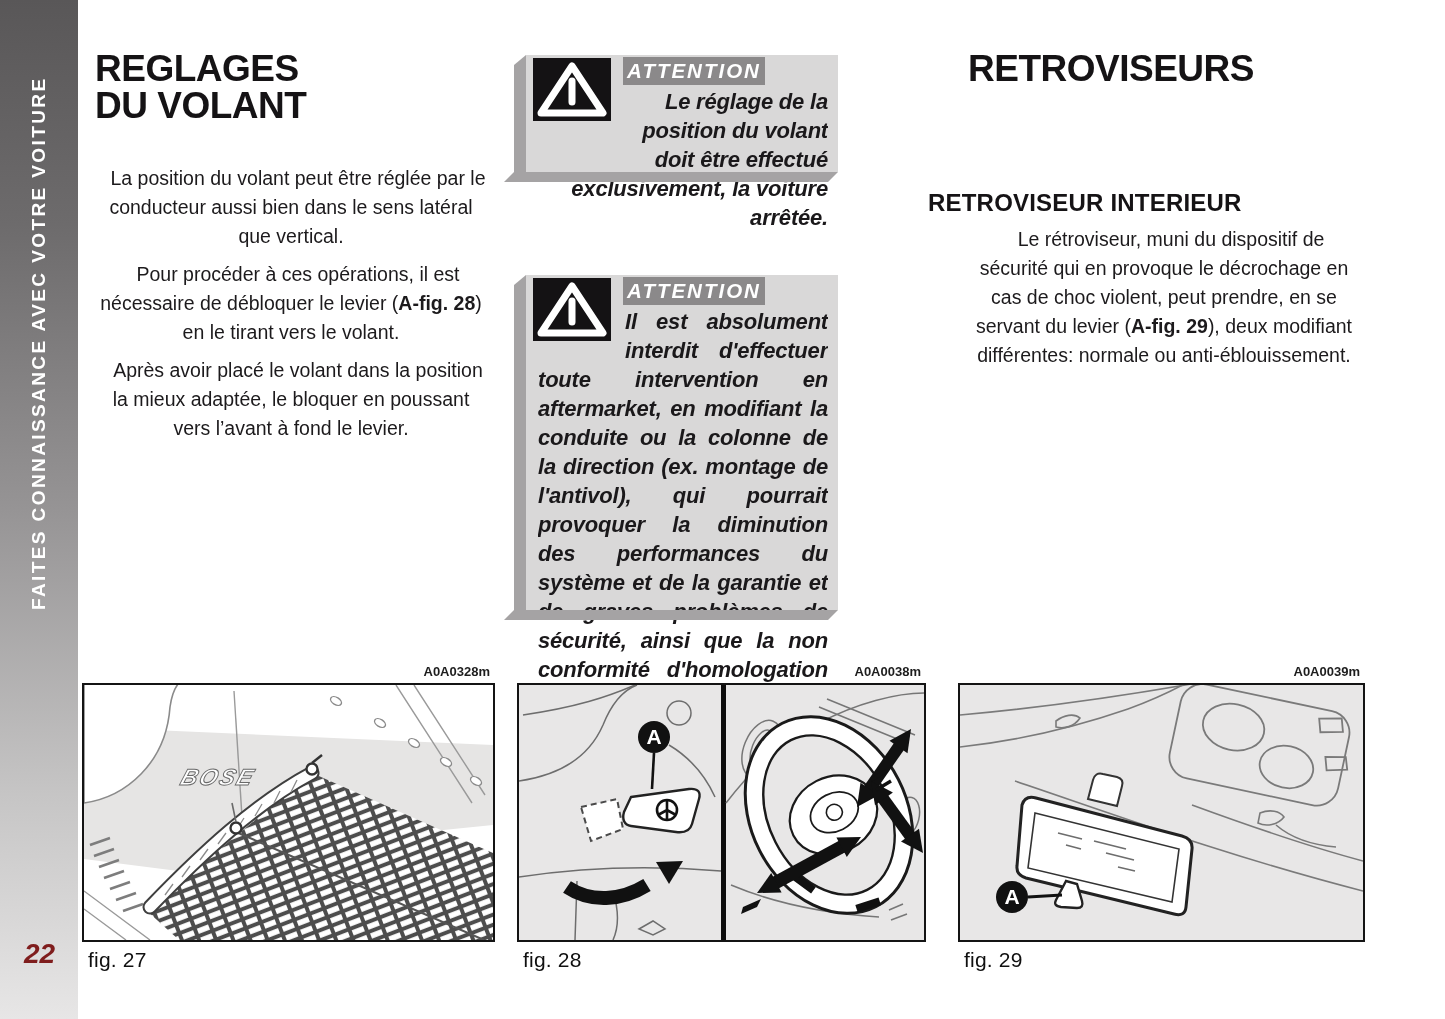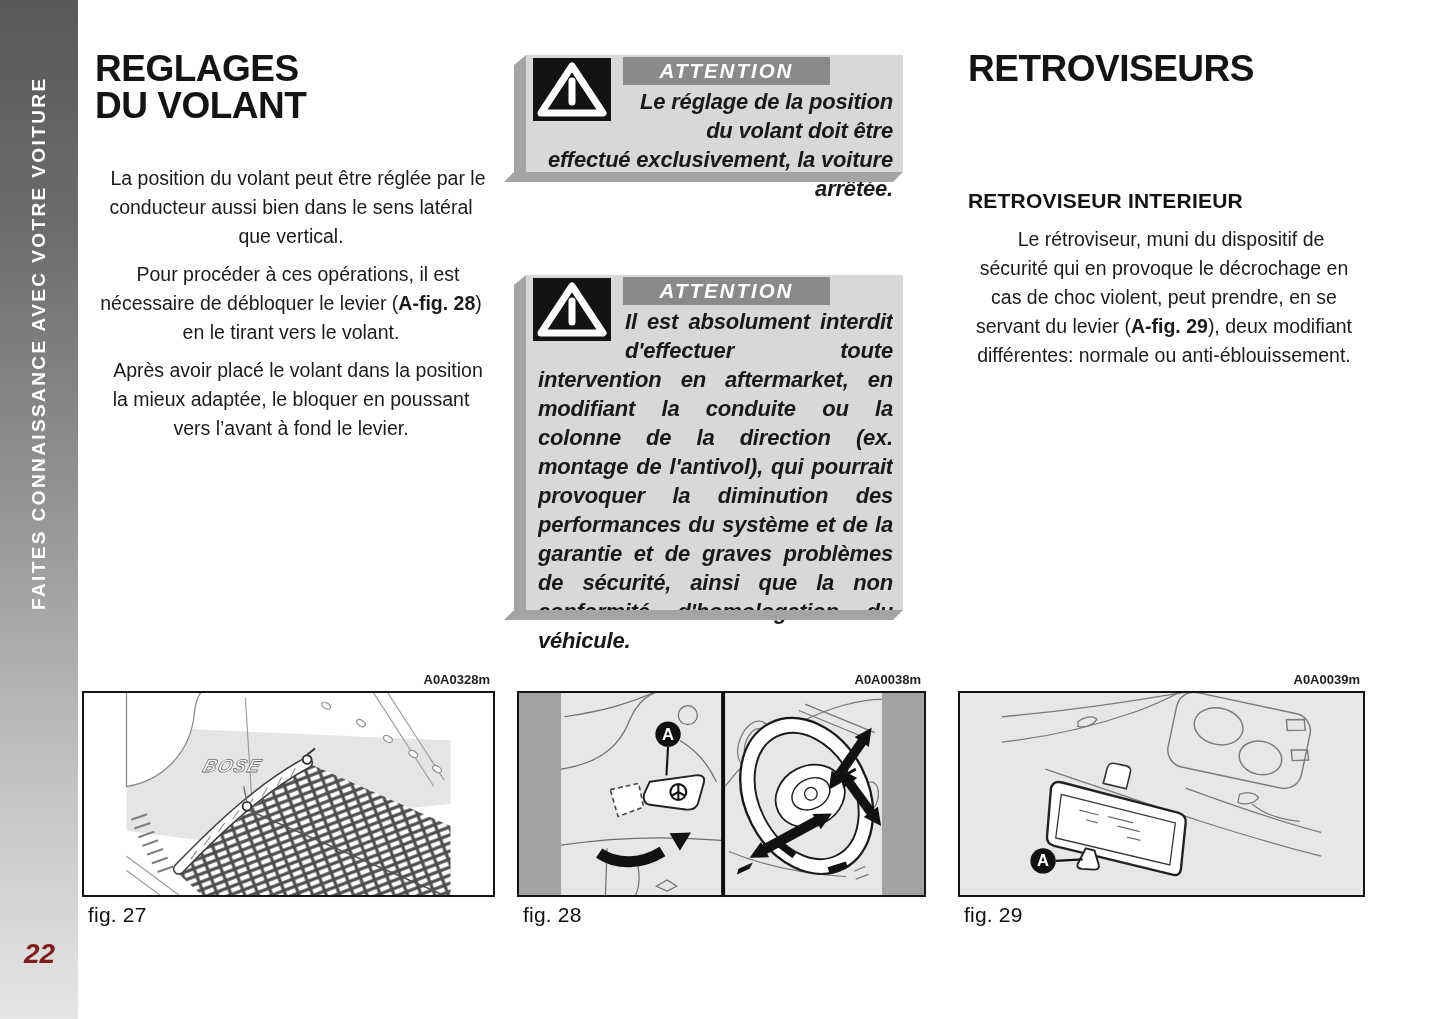--- a/index.html
+++ b/index.html
@@ -27,27 +27,27 @@
   .col-title{
     position:absolute;font-size:37px;line-height:37px;font-weight:900;
     letter-spacing:-0.5px;color:#151315;
   }
   #left-title{left:95px;top:50px;}
   #right-title{left:968px;top:50px;}
   .body-col{position:absolute;width:392px;font-size:19.5px;line-height:29px;text-align:center;}
   #left-body{left:95px;top:164px;}
   .body-col p{margin:0 0 9px 0;text-indent:14px;}
   .subtitle{
-    position:absolute;left:968px;top:189px;font-size:21px;font-weight:900;
+    position:absolute;left:928px;top:189px;font-size:24px;font-weight:900;
     letter-spacing:0.2px;color:#151315;
   }
   #right-body{left:968px;top:225px;}
   
   .wbox{
-    position:absolute;left:526px;width:377px;background:#d9d8d8;
+    position:absolute;left:526px;width:312px;background:#d9d8d8;
     overflow:visible;
   }
   #wbox1{top:55px;height:117px;}
   #wbox2{top:275px;height:335px;}
   .wbox::before{ 
     content:"";position:absolute;left:-12px;top:0;width:12px;height:100%;
     background:#a5a3a4;transform:skewY(-40deg);transform-origin:100% 0;
   }
   .wbox::after{ 
     content:"";position:absolute;left:-12px;right:0;bottom:-10px;height:10px;
@@ -64,22 +64,22 @@
   }
   .wbox-text{
     margin:2px 10px 0 12px;font-size:22px;font-weight:bold;font-style:italic;
     line-height:29px;color:#1a181a;letter-spacing:-0.2px;overflow:hidden;
   }
   .wbox-text .icon-spacer{float:left;width:87px;height:56px;}
   #wbox1 .wbox-text{text-align:right;}
   #wbox2 .wbox-text{text-align:justify;}
   
   .fig{
-    position:absolute;top:683px;height:206px;background:#fff;
-    border:2px solid #141414;box-sizing:border-box;margin-top:8px;
+    position:absolute;top:683px;height:259px;background:#fff;
+    border:2px solid #141414;box-sizing:border-box;
   }
   #fig27{left:82px;width:413px;}
   #fig28{left:517px;width:409px;background:#a3a3a3;}
   #fig29{left:958px;width:407px;background:#e8e7e7;}
   .fig-code{
     position:absolute;top:-21px;right:3px;font-size:13px;font-weight:bold;color:#1d1d1d;
   }
   .fig-caption{
     position:absolute;bottom:-32px;left:4px;font-size:21px;color:#101010;
     letter-spacing:0.2px;

